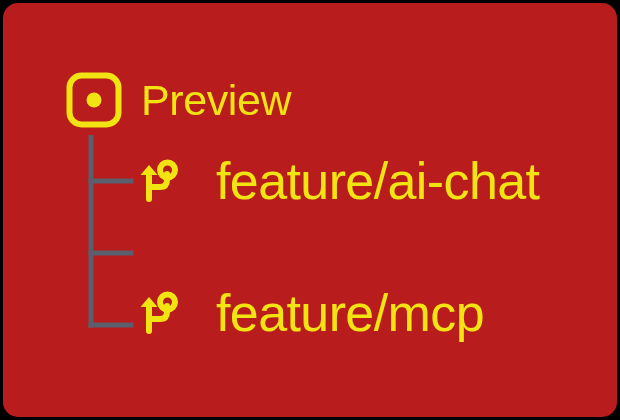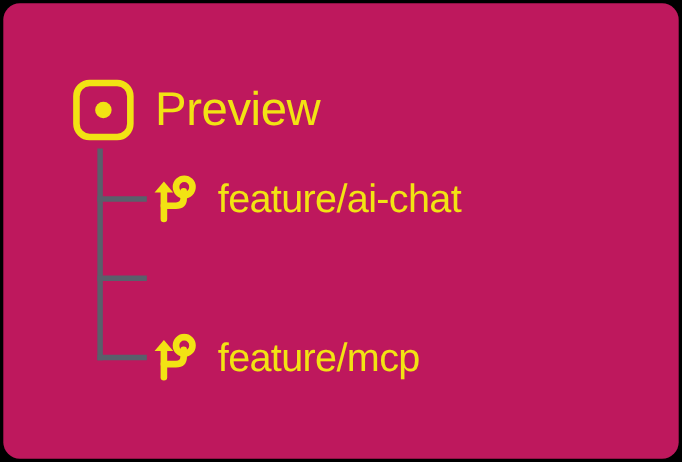--- a/index.html
+++ b/index.html
@@ -13,21 +13,21 @@
     overflow: hidden;
     font-family: "Liberation Sans", sans-serif;
   }
 
   #app-panel {
     position: absolute;
     left: 3px;
     top: 3px;
     width: 614px;
     height: 414px;
-    background: #be185d;
+    background: #b91c1c;
     border-radius: 15px;
     overflow: hidden;
   }
 
   
   #preview-row {
     position: absolute;
     left: 62px;
     top: 62px;
     height: 70px;
@@ -63,32 +63,32 @@
   
   .branch-row {
     position: absolute;
     left: 133px;
     height: 56px;
     display: flex;
     align-items: center;
   }
   #branch-row-0 { top: 150px; }
   #branch-row-1 { top: 222px; }
-  #branch-row-2 { top: 294px; justify-content: space-between; }
+  #branch-row-2 { top: 282px; justify-content: space-between; }
 
   .branch-icon {
     width: 44px;
     height: 44px;
     flex: 0 0 44px;
     display: block;
   }
   .branch-label {
-    margin-left: 18px;
+    margin-left: 36px;
     color: #F2E313;
-    font-size: 36px;
+    font-size: 52px;
     line-height: 1;
     letter-spacing: -0.6px;
     white-space: nowrap;
     font-weight: 400;
   }
 </style>
 </head>
 <body>
 
 <div id="app-panel">

